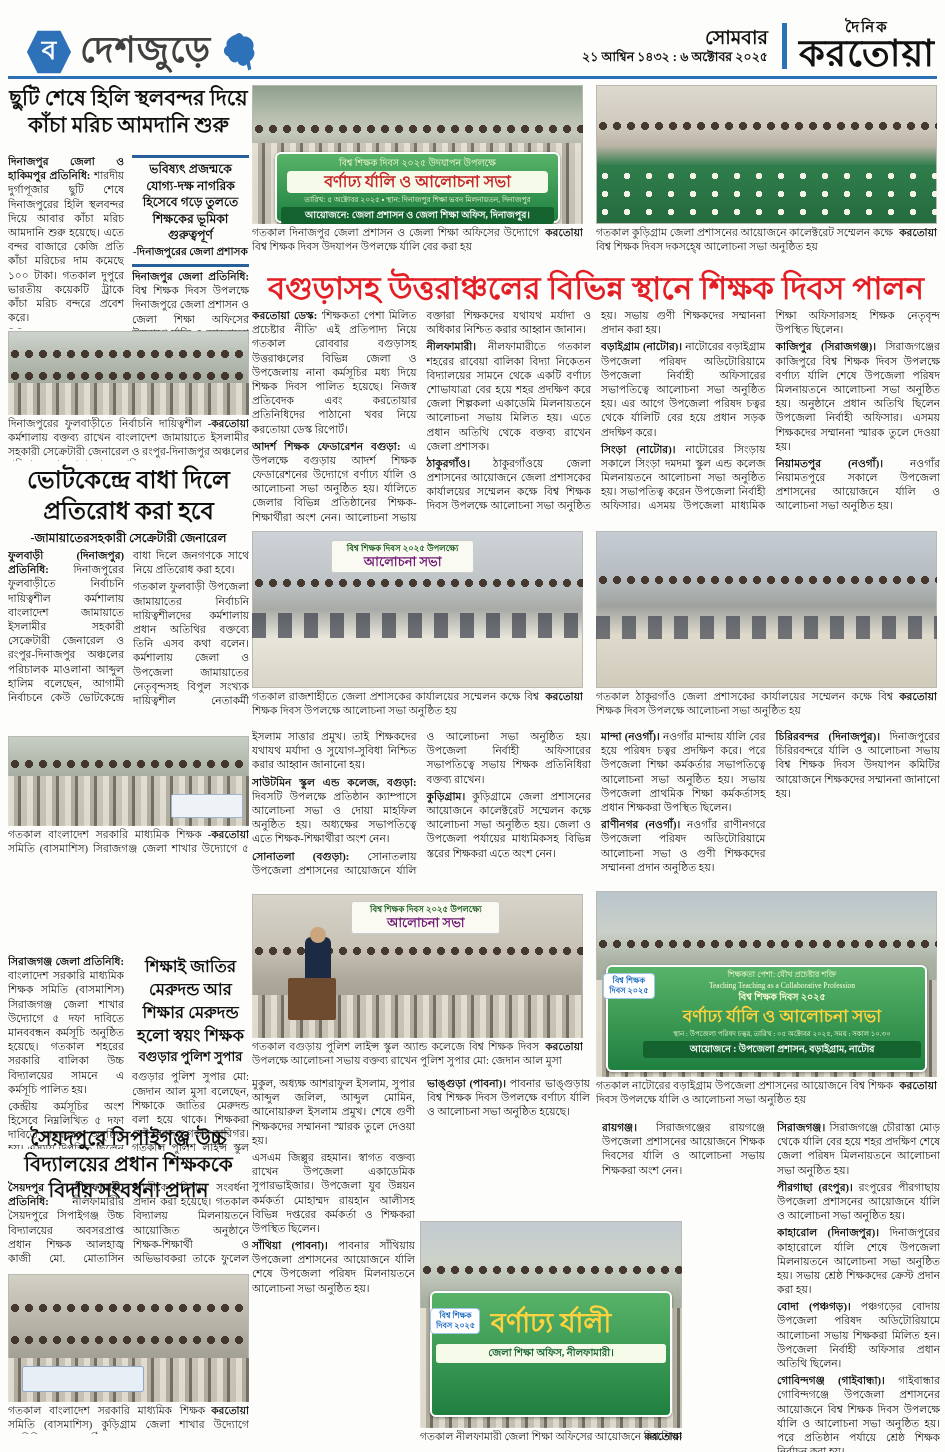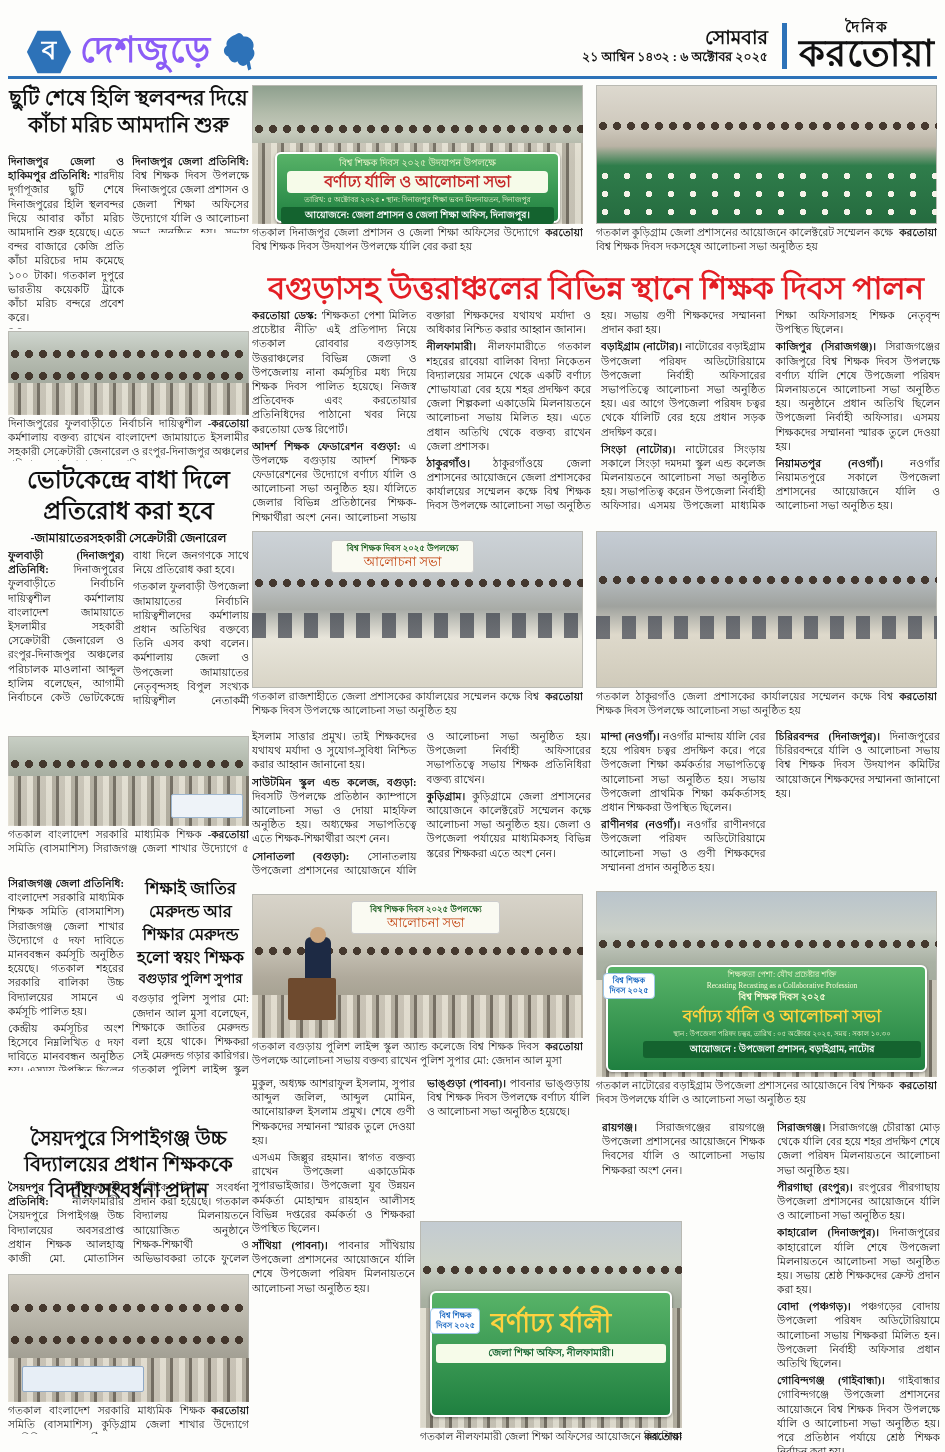--- a/index.html
+++ b/index.html
@@ -3,21 +3,21 @@
 <meta charset="utf-8">
 <style>
   html,body{margin:0;padding:0;background:#e8e8e4;}
   .page{position:relative;width:945px;height:1452px;background:#fdfdfb;margin:0 auto;
         font-family:"Liberation Serif","DejaVu Serif",serif;color:#111;overflow:hidden;}
   
   .masthead{position:absolute;left:26px;top:22px;display:flex;align-items:center;gap:8px;}
   .hexlogo{width:46px;height:46px;background:#2d72b8;color:#fff;font-weight:bold;font-size:26px;
            display:flex;align-items:center;justify-content:center;
            clip-path:polygon(25% 4%,75% 4%,98% 50%,75% 96%,25% 96%,2% 50%);}
-  .section-title{font-size:36px;font-weight:bold;color:#8b5cf6;letter-spacing:1px;}
+  .section-title{font-size:36px;font-weight:bold;color:#404040;letter-spacing:1px;}
   .header-right{position:absolute;right:10px;top:20px;display:flex;align-items:center;}
   .datebox{text-align:right;line-height:1.25;margin-right:10px;}
   .day{font-size:19px;font-weight:bold;}
   .dateline{font-size:12.5px;font-weight:bold;}
   .vbar{width:5px;height:46px;background:#2d72b8;margin:0 12px 0 4px;}
   .paperbox{text-align:center;line-height:1;}
   .paper-top{font-size:15px;font-weight:900;letter-spacing:2px;}
   .paper-bottom{font-size:37px;font-weight:900;letter-spacing:1px;}
   .header-rule{position:absolute;left:8px;right:8px;top:76px;height:3px;background:#2d72b8;}
   
@@ -37,21 +37,21 @@
   .crowd{position:absolute;left:0;right:0;bottom:0;
          background:repeating-linear-gradient(90deg,#ece7da 0 6px,#b7b1a3 6px 10px,#6e675c 10px 13px,#cfc9bc 13px 19px);opacity:.85;}
   .banner{position:absolute;background:linear-gradient(180deg,#58b368,#1f8040);border:2px solid #fff;
           border-radius:6px;color:#fff;text-align:center;padding:3px 4px;box-shadow:0 1px 3px rgba(0,0,0,.4);}
   .bl-small{font-size:9.5px;line-height:1.3;color:#fdfdd8;}
   .bl-big{font-size:16px;font-weight:900;line-height:1.25;color:#c62828;background:#f6fbe9;border-radius:4px;margin:2px 6px;padding:1px 2px;}
   .bl-gold{color:#ffd23f;background:none;border:none;}
   .bl-strip{font-size:9.5px;font-weight:bold;background:#14632f;border-radius:3px;margin-top:2px;padding:1px 2px;color:#fff;}
   .backdrop{position:absolute;background:#fafaf2;border:1px solid #ccc;border-radius:3px;text-align:center;padding:2px 4px;}
   .bd-small{font-size:8.5px;color:#1b5e20;font-weight:bold;line-height:1.3;}
-  .bd-big{font-size:13px;color:#c2410c;font-weight:400;line-height:1.2;}
+  .bd-big{font-size:13px;color:#701a75;font-weight:700;line-height:1.2;}
   .sidelogo{position:absolute;background:#fff;border-radius:4px;border:1px solid #9ec7e8;
             font-size:8px;font-weight:bold;color:#1565c0;text-align:center;padding:2px;line-height:1.25;}
   .tablestrip{position:absolute;left:0;right:0;}
   
   .quotebox{border-top:3px solid #2a6099;border-bottom:3px solid #2a6099;padding:3px 1px;margin-bottom:3px;}
   .quotebox .qh{font-size:12.3px;font-weight:bold;text-align:center;line-height:1.35;}
   .quotebox .qk{font-size:10.5px;font-weight:bold;text-align:center;}
   .inbox-head{font-size:16.5px;font-weight:bold;text-align:center;line-height:1.4;}
   .inbox-kicker{font-size:13px;font-weight:bold;text-align:center;margin-bottom:2px;}
   .abs{position:absolute;}
@@ -84,20 +84,24 @@
   <div class="abs" style="left:8px;top:85px;width:241px;height:1360px;">
 
     <div class="abs headline" style="top:0;width:241px;font-size:21px;">ছুটি শেষে হিলি স্থলবন্দর দিয়ে কাঁচা মরিচ আমদানি শুরু</div>
 
     <div class="abs" style="top:70px;width:241px;height:174px;display:flex;gap:8px;">
       <div class="body-txt" style="width:116px;height:174px;">
           <p class="para"><b>দিনাজপুর জেলা ও হাকিমপুর প্রতিনিধি: </b>শারদীয় দুর্গাপূজার ছুটি শেষে দিনাজপুরের হিলি স্থলবন্দর দিয়ে আবার কাঁচা মরিচ আমদানি শুরু হয়েছে। এতে বন্দর বাজারে কেজি প্রতি কাঁচা মরিচের দাম কমেছে ১০০ টাকা। গতকাল দুপুরে ভারতীয় কয়েকটি ট্রাকে কাঁচা মরিচ বন্দরে প্রবেশ করে।</p>
           <p class="para">হিলি স্থলবন্দর সূত্রে জানা গেছে, পূজার ছুটিতে টানা পাঁচদিন বন্দর দিয়ে আমদানি-রপ্তানি বন্ধ ছিল। ছুটি শেষে কার্যক্রম শুরু হওয়ায় ব্যবসায়ীরা স্বস্তি প্রকাশ করেছেন। (৫ পৃঃ ৪ কঃ দ্রঃ)</p>
         </div>
       <div style="width:117px;">
+        <div class="quotebox">
+          <div class="qh">ভবিষ্যৎ প্রজন্মকে যোগ্য-দক্ষ নাগরিক হিসেবে গড়ে তুলতে শিক্ষকের ভূমিকা গুরুত্বপূর্ণ</div>
+          <div class="qk">-দিনাজপুরের জেলা প্রশাসক</div>
+        </div>
         <div class="body-txt" style="height:78px;">
             <p class="para"><b>দিনাজপুর জেলা প্রতিনিধি: </b>বিশ্ব শিক্ষক দিবস উপলক্ষে দিনাজপুরে জেলা প্রশাসন ও জেলা শিক্ষা অফিসের উদ্যোগে র্যালি ও আলোচনা সভা অনুষ্ঠিত হয়। সভায় প্রধান অতিথির বক্তব্যে জেলা প্রশাসক এসব কথা বলেন। (৫ পৃঃ ২ কঃ দ্রঃ)</p>
           </div>
       </div>
     </div>
 
     <div class="photo" style="left:0;top:246px;width:241px;height:84px;background:linear-gradient(180deg,#cfd6cf 0%,#b7bdb2 30%,#8d9488 100%);">
       <div class="heads" style="top:18%;"></div>
       <div class="heads" style="top:44%;"></div>
       <div class="crowd" style="height:38%;"></div>
@@ -119,21 +123,21 @@
       <div class="heads" style="top:22%;"></div>
       <div class="crowd" style="height:56%;"></div>
       <div class="abs" style="right:6px;bottom:8px;width:70px;height:22px;background:#eef3f8;border:1px solid #9db6d0;border-radius:2px;"></div>
     </div>
     <div class="caption" style="left:0;top:743px;width:241px;height:28px;">
       <span class="credit">-করতোয়া</span>
       <span>গতকাল বাংলাদেশ সরকারি মাধ্যমিক শিক্ষক সমিতি (বাসমাশিস) সিরাজগঞ্জ জেলা শাখার উদ্যোগে ৫ দফা দাবিতে মানববন্ধন করা হয়</span>
     </div>
 
 
-    <div class="abs" style="top:792px;width:241px;height:194px;display:flex;gap:8px;">
+    <div class="abs" style="top:870px;width:241px;height:194px;display:flex;gap:8px;">
       <div class="body-txt" style="width:116px;height:194px;">
           <p class="para"><b>সিরাজগঞ্জ জেলা প্রতিনিধি: </b>বাংলাদেশ সরকারি মাধ্যমিক শিক্ষক সমিতি (বাসমাশিস) সিরাজগঞ্জ জেলা শাখার উদ্যোগে ৫ দফা দাবিতে মানববন্ধন কর্মসূচি অনুষ্ঠিত হয়েছে। গতকাল শহরের সরকারি বালিকা উচ্চ বিদ্যালয়ের সামনে এ কর্মসূচি পালিত হয়।</p>
           <p class="para">কেন্দ্রীয় কর্মসূচির অংশ হিসেবে নিম্নলিখিত ৫ দফা দাবিতে মানববন্ধন অনুষ্ঠিত হয়। এসময় উপস্থিত ছিলেন সংগঠনের জেলা শাখার সভাপতি, সাধারণ সম্পাদকসহ সরকারি উচ্চ বিদ্যালয়ের শিক্ষকরা। বক্তারা দ্রুত দাবি মেনে নেওয়ার আহ্বান জানান।</p>
         </div>
       <div style="width:117px;">
         <div class="inbox-head">শিক্ষাই জাতির মেরুদন্ড আর শিক্ষার মেরুদন্ড হলো স্বয়ং শিক্ষক</div>
         <div class="inbox-kicker">বগুড়ার পুলিশ সুপার</div>
         <div class="body-txt" style="height:84px;">
             <p class="para">বগুড়ার পুলিশ সুপার মো: জেদান আল মুসা বলেছেন, শিক্ষাকে জাতির মেরুদন্ড বলা হয়ে থাকে। শিক্ষকরা সেই মেরুদন্ড গড়ার কারিগর। গতকাল পুলিশ লাইন্স স্কুল অ্যান্ড কলেজে বিশ্ব শিক্ষক দিবসের আলোচনা সভায় তিনি এসব কথা বলেন।</p>
           </div>
@@ -242,21 +246,21 @@
     <div class="caption" style="left:0;top:955px;width:331px;height:34px;">
       <span class="credit">করতোয়া</span>
       <span>গতকাল বগুড়ায় পুলিশ লাইন্স স্কুল অ্যান্ড কলেজে বিশ্ব শিক্ষক দিবস উপলক্ষে আলোচনা সভায় বক্তব্য রাখেন পুলিশ সুপার মো: জেদান আল মুসা</span>
     </div>
 
     <div class="photo" style="left:344px;top:806px;width:341px;height:186px;background:linear-gradient(180deg,#b9c4cc 0%,#cbd0c8 22%,#aab2a4 38%,#878f81 100%);">
       <div class="heads" style="top:24%;"></div>
       <div class="crowd" style="height:52%;"></div>
       <div class="banner" style="left:3%;right:3%;top:40%;height:52%;padding-left:35px;">
         <div class="bl-small" style="font-size:8px;">শিক্ষকতা পেশা: যৌথ প্রচেষ্টার শক্তি</div>
-        <div class="bl-small" style="font-size:7.5px;">Recasting Recasting as a Collaborative Profession</div>
+        <div class="bl-small" style="font-size:7.5px;">Teaching Teaching as a Collaborative Profession</div>
         <div class="bl-small" style="font-weight:bold;">বিশ্ব শিক্ষক দিবস ২০২৫</div>
         <div class="bl-big bl-gold" style="font-size:17px;color:#ffd23f;background:none;">বর্ণাঢ্য র্যালি ও আলোচনা সভা</div>
         <div class="bl-small" style="font-size:7px;">স্থান : উপজেলা পরিষদ চত্বর, তারিখ : ০৫ অক্টোবর ২০২৫, সময় : সকাল ১০.৩০</div>
         <div class="bl-strip">আয়োজনে : উপজেলা প্রশাসন, বড়াইগ্রাম, নাটোর</div>
       </div>
       <div class="sidelogo" style="left:2%;top:44%;width:46px;">বিশ্ব শিক্ষক দিবস ২০২৫</div>
     </div>
     <div class="caption" style="left:344px;top:994px;width:341px;height:38px;">
       <span class="credit">করতোয়া</span>
       <span>গতকাল নাটোরের বড়াইগ্রাম উপজেলা প্রশাসনের আয়োজনে বিশ্ব শিক্ষক দিবস উপলক্ষে র্যালি ও আলোচনা সভা অনুষ্ঠিত হয়</span>

